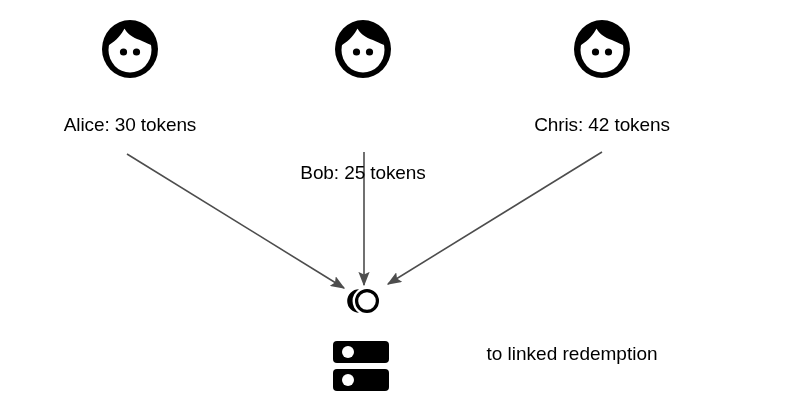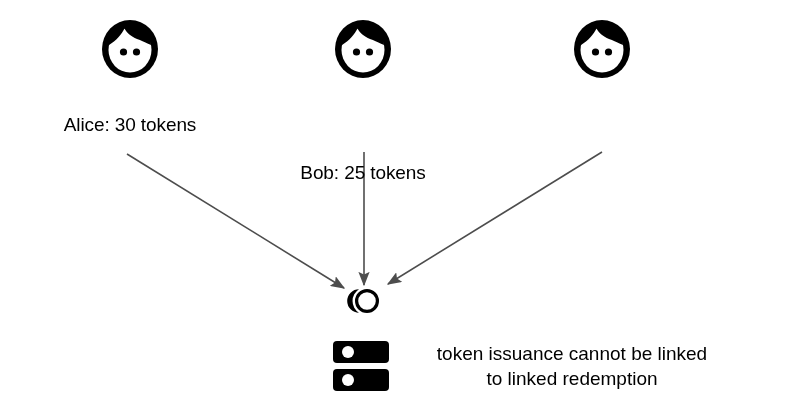--- a/index.html
+++ b/index.html
@@ -138,35 +138,35 @@
   <div class="person" style="left:573px; top:19px;">
     <svg viewBox="0 0 58 60" xmlns="http://www.w3.org/2000/svg">
       <ellipse cx="29" cy="30" rx="28" ry="29" fill="#000000"></ellipse>
       <ellipse cx="29" cy="31" rx="21.5" ry="22.5" fill="#ffffff"></ellipse>
       <path d="M 8 26 C 8 10 20 4 29 4 C 40 4 50 11 50 26 C 50 26 44 23 36 20
                C 30 17.5 25 13 23.5 9.5 C 21 15 15 22 8 26 Z" fill="#000000"></path>
       <circle cx="22.5" cy="33" r="3.6" fill="#000000"></circle>
       <circle cx="35.5" cy="33" r="3.6" fill="#000000"></circle>
     </svg>
   </div>
+  <div class="person-label" style="left:462px; top:114px;">Chris: 42 tokens</div>
 
   <div class="token-glyph" style="left:342px; top:286px;">
     <svg viewBox="0 0 44 30" xmlns="http://www.w3.org/2000/svg">
       <path d="M 17 3.2 A 11.4 11.4 0 0 0 17 26.8 A 14 14 0 0 1 17 3.2 Z" fill="#000000"></path>
       <circle cx="25" cy="15" r="10.4" fill="none" stroke="#000000" stroke-width="3.2"></circle>
     </svg>
   </div>
 
   <div class="server-icon" style="left:333px; top:341px;">
     <div class="server-bar top">
       <span class="server-led"></span>
     </div>
     <div class="server-bar bottom">
       <span class="server-led"></span>
     </div>
   </div>
 
   <div class="caption" style="left:424px; top:341px; width:296px;">
-    <span class="caption-line">token issuance cannot be linked</span>
     <span class="caption-line">to linked redemption</span>
   </div>
 
 </div>
 
 </body></html>

